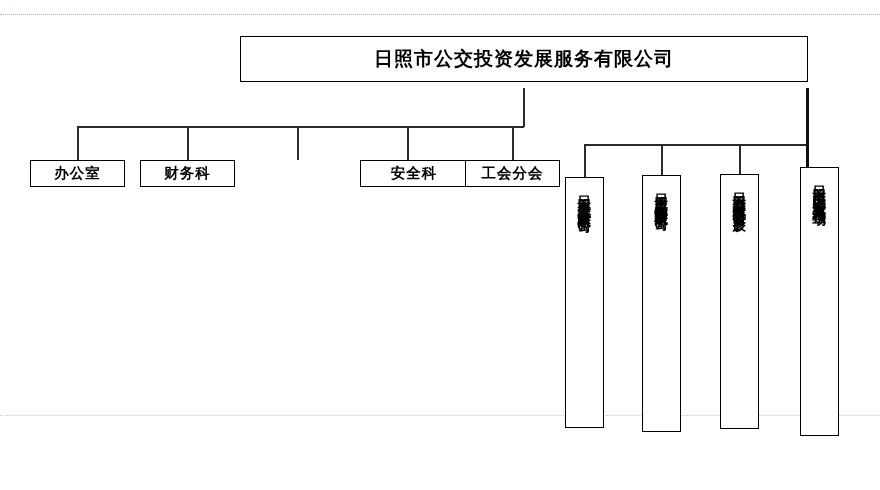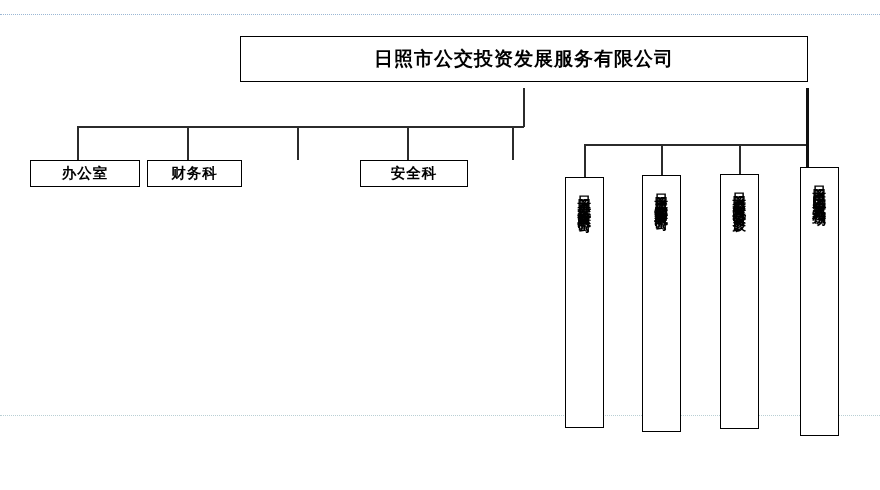--- a/index.html
+++ b/index.html
@@ -104,33 +104,36 @@
 
   <div class="ln v" style="left:584px; top:144px; height:33px;"></div>
   <div class="ln v" style="left:661px; top:144px; height:31px;"></div>
   <div class="ln v" style="left:739px; top:144px; height:30px;"></div>
   <div class="ln v thick" style="left:806px; top:144px; height:23px;"></div>
 
   <div class="node root" style="left:240px; top:36px; width:568px; height:46px;">
     <span>日照市公交投资发展服务有限公司</span>
   </div>
 
-  <div class="node dept" style="left:30px;  top:160px; width:110px; height:27px;">
+  <div class="node dept" style="left:30px;  top:160px; width:95px; height:27px;">
     <span>办公室</span>
   </div>
 
-  <div class="node dept" style="left:147px; top:160px; width:95px; height:27px;">
+  <div class="node dept" style="left:140px; top:160px; width:95px; height:27px;">
     <span>财务科</span>
   </div>
 
 
   <div class="node dept" style="left:360px; top:160px; width:108px; height:27px;">
     <span>安全科</span>
   </div>
 
+  <div class="node dept" style="left:465px; top:160px; width:95px; height:27px;">
+    <span>工会分会</span>
+  </div>
 
   <div class="node sub" style="left:565px; top:177px; width:39px; height:251px;">
     <span class="vtext">日照市公交广告传媒有限公司</span>
   </div>
 
   <div class="node sub" style="left:642px; top:175px; width:39px; height:257px;">
     <span class="vtext">日照市日新物业管理有限公司</span>
   </div>
 
   <div class="node sub" style="left:720px; top:174px; width:39px; height:255px;">

